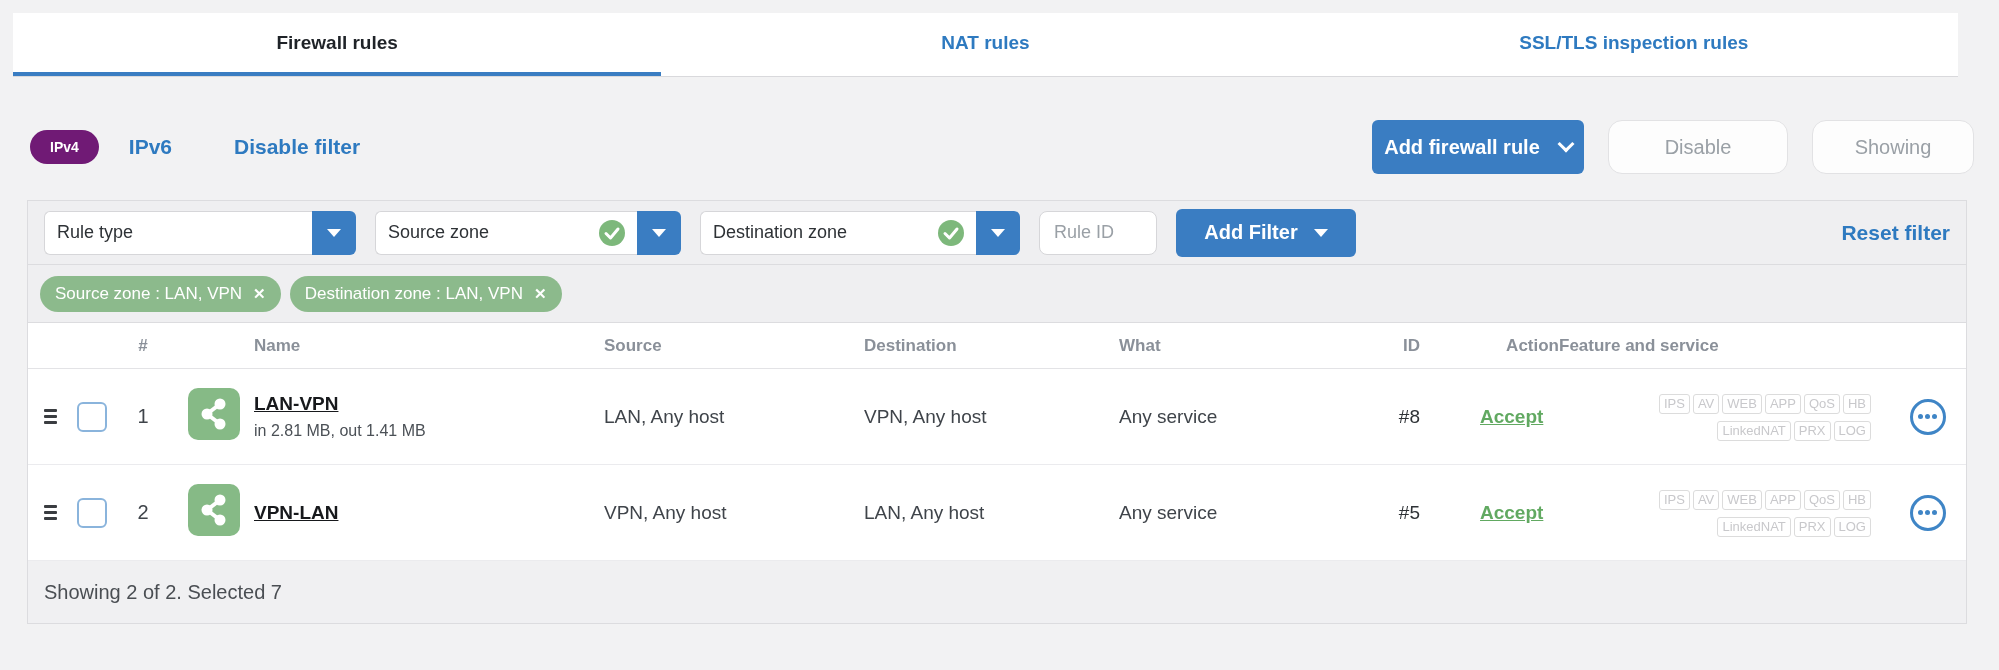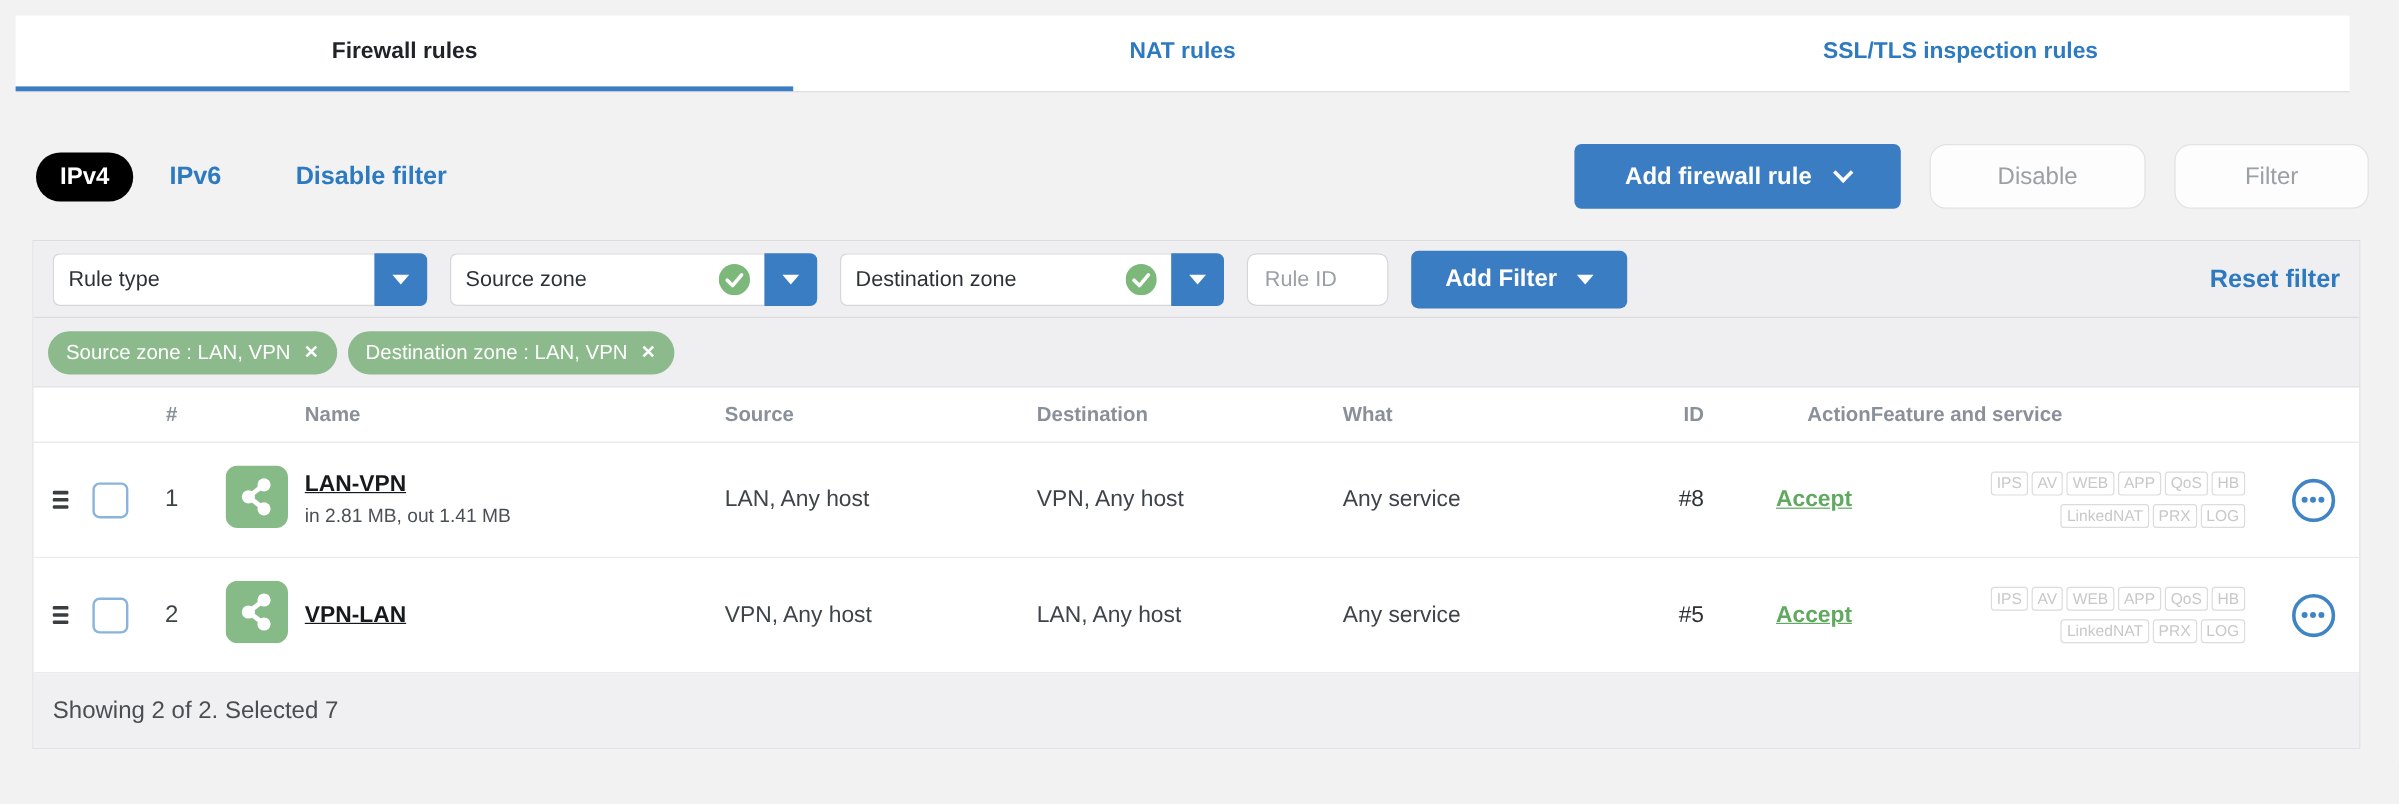--- a/index.html
+++ b/index.html
@@ -23,32 +23,32 @@
     border-bottom:4px solid transparent;
   }
   .tab.active { color:#1f2328; border-bottom-color:#3a7dc2; }
 
   
   .toolbar {
     position:absolute; left:30px; top:118px; width:1944px; height:58px;
     display:flex; align-items:center;
   }
   .ipv4-pill {
-    background:#000000; color:#fff; font-weight:700; font-size:20px;
+    background:#701a75; color:#fff; font-weight:700; font-size:14px;
     padding:9px 20px; border-radius:999px; cursor:pointer;
   }
   .ipv6 { color:#2e7ac0; font-weight:700; font-size:21px; margin-left:30px; cursor:pointer; }
   .disable-filter { color:#2e7ac0; font-weight:700; font-size:21px; margin-left:62px; cursor:pointer; }
   .toolbar-right { margin-left:auto; display:flex; gap:24px; }
   .btn-primary {
     background:#3a7dc2; color:#fff; font-size:20px; font-weight:700;
     border:none; border-radius:6px; height:54px; display:flex;
     align-items:center; justify-content:center; cursor:pointer;
   }
-  .btn-addrule { width:272px; gap:20px; }
+  .btn-addrule { width:212px; gap:20px; }
   .chevron {
     width:12px; height:12px; border-right:3px solid #fff; border-bottom:3px solid #fff;
     transform:rotate(45deg); margin-top:-7px;
   }
   .btn-ghost {
     background:#fdfdfd; border:1px solid #e2e2e4; border-radius:14px;
     color:#9aa0a6; font-size:20px; height:54px; display:flex;
     align-items:center; justify-content:center; cursor:pointer;
   }
   .btn-disable { width:180px; }
@@ -168,21 +168,21 @@
 <div class="toolbar">
   <div class="ipv4-pill">IPv4</div>
   <div class="ipv6">IPv6</div>
   <div class="disable-filter">Disable filter</div>
   <div class="toolbar-right">
     <button class="btn-primary btn-addrule">
       <span>Add firewall rule</span>
       <span class="chevron"></span>
     </button>
     <button class="btn-ghost btn-disable">Disable</button>
-    <button class="btn-ghost btn-delete">Filter</button>
+    <button class="btn-ghost btn-delete">Showing</button>
   </div>
 </div>
 
 <div class="panel">
 
   <div class="filter-row">
 
     <div class="dd">
       <div class="dd-field w-ruletype">
         <span class="dd-label">Rule type</span>

